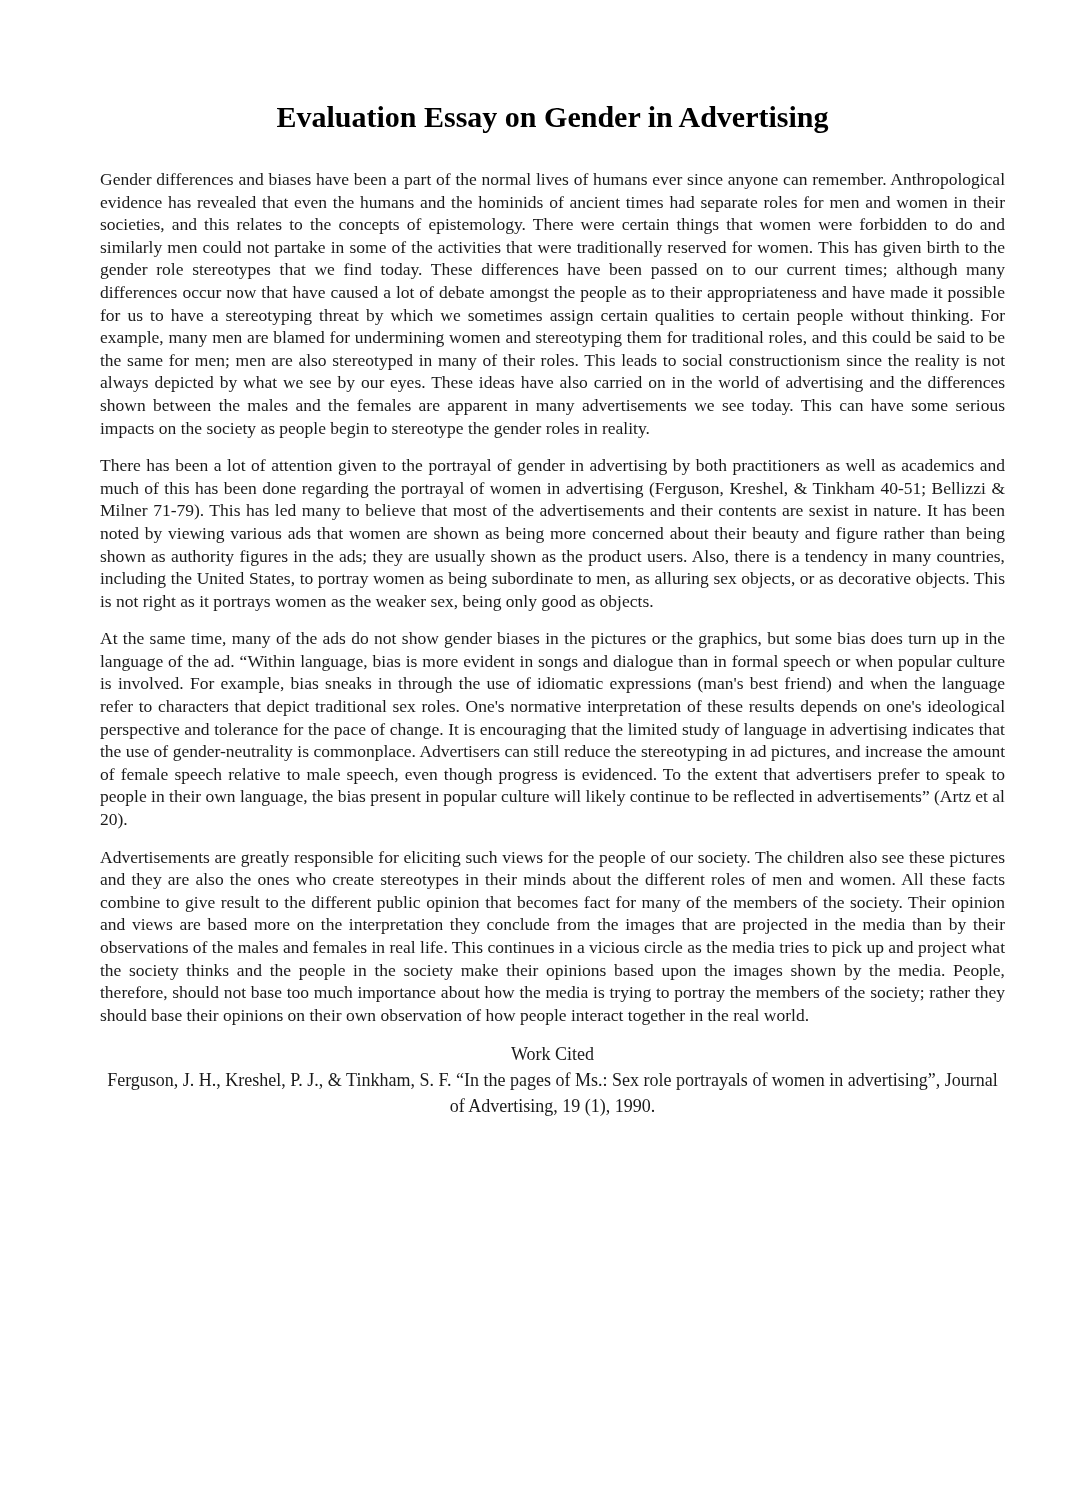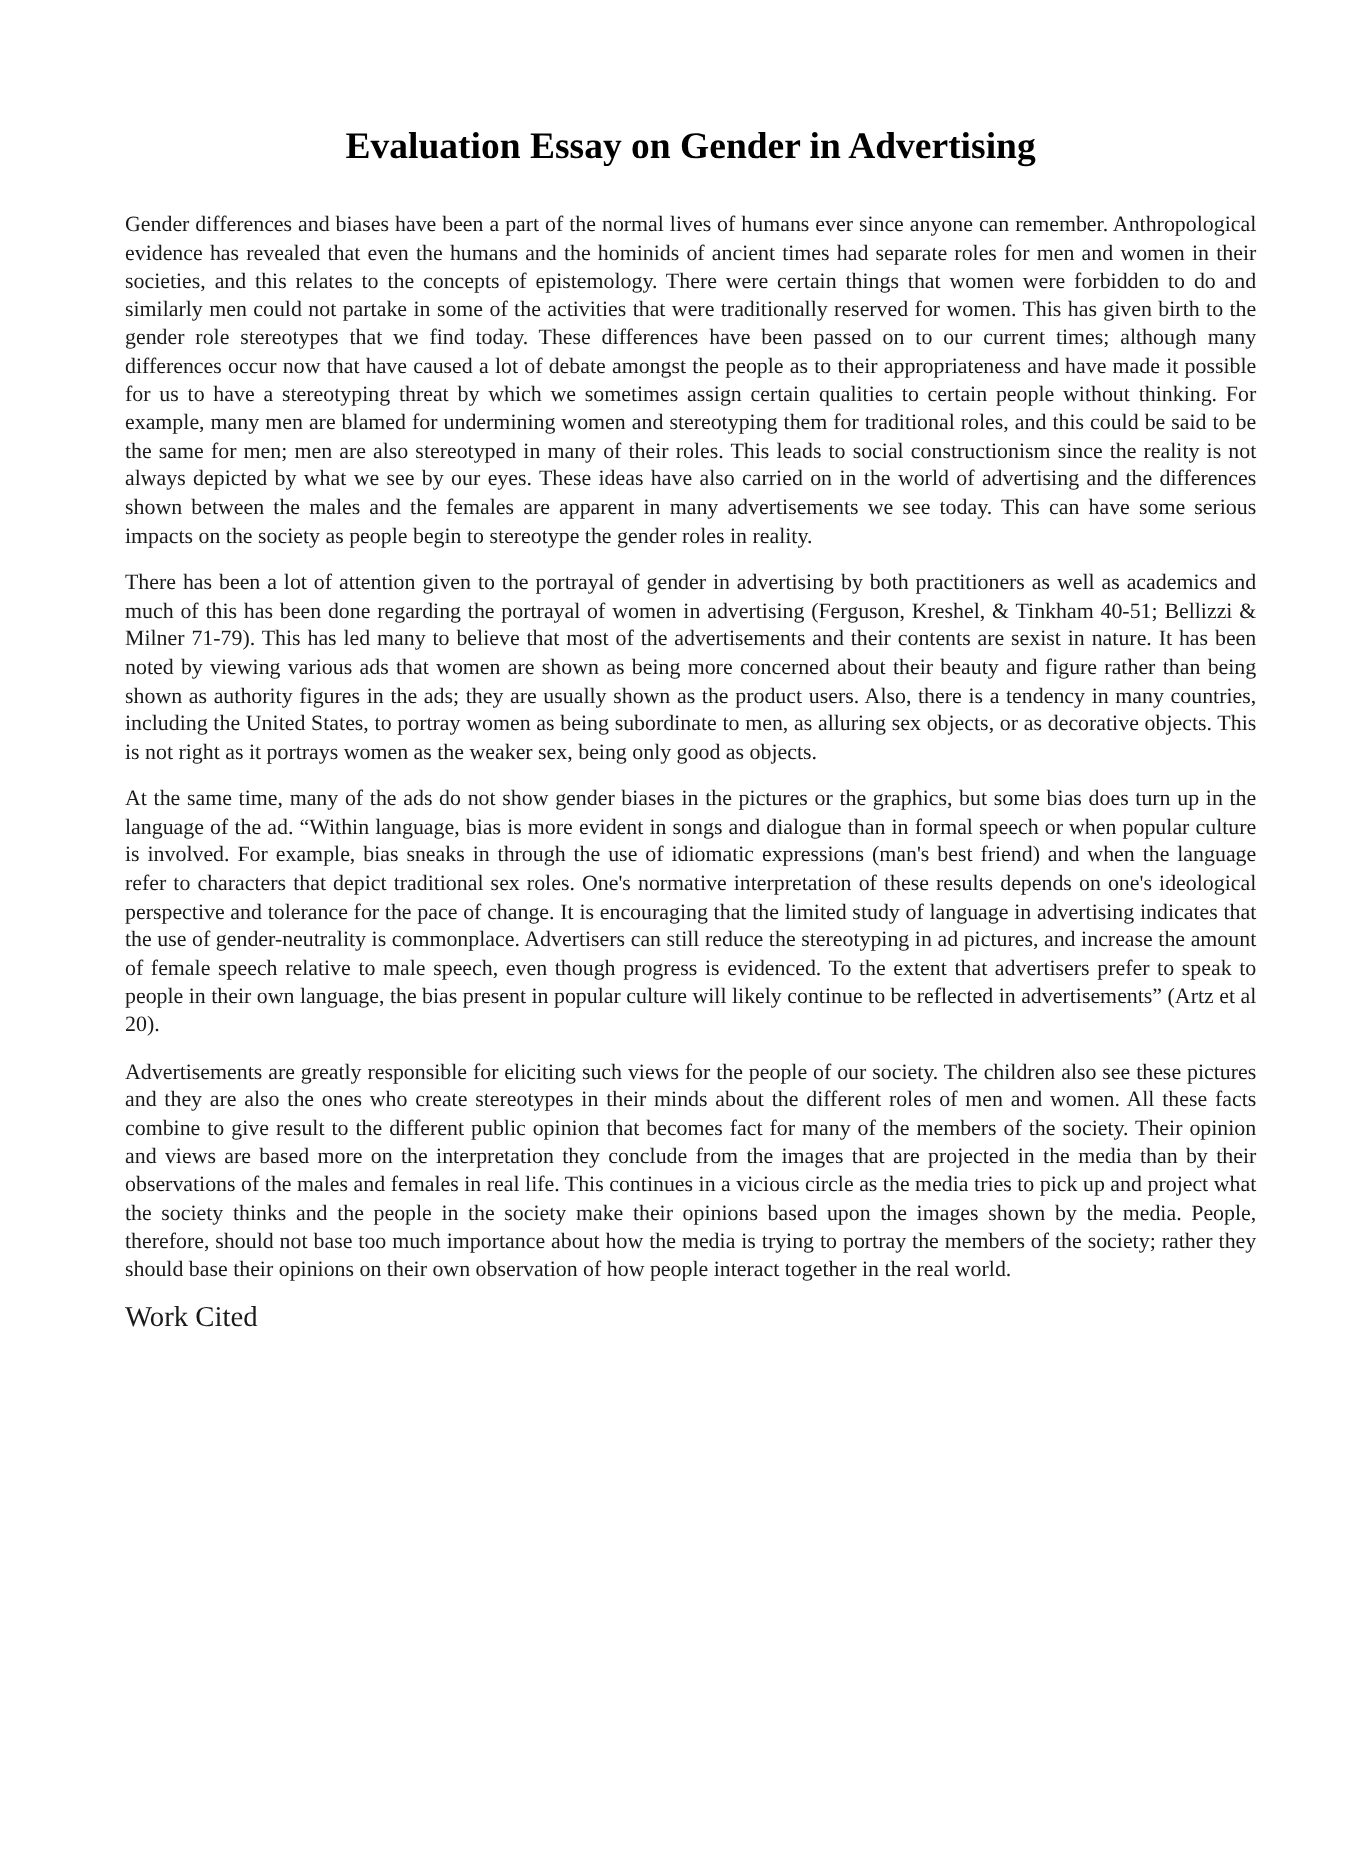--- a/index.html
+++ b/index.html
@@ -25,24 +25,24 @@
     margin: 0 0 34px 0;
     color: #000000;
   }
   .body-para {
     font-size: 17.5px;
     line-height: 22.6px;
     text-align: justify;
     margin: 0 0 15px 0;
   }
   .references {
-    font-size: 23px;
+    font-size: 18px;
     line-height: 26px;
     margin-top: 14px;
-    text-align: left;
+    text-align: center;
   }
   .references .ref-heading,
   .references .ref-entry {
     margin: 0;
   }
 </style>
 </head>
 <body>
 
 <div class="page">
@@ -52,15 +52,16 @@
   <p class="body-para">Gender differences and biases have been a part of the normal lives of humans ever since anyone can remember. Anthropological evidence has revealed that even the humans and the hominids of ancient times had separate roles for men and women in their societies, and this relates to the concepts of epistemology. There were certain things that women were forbidden to do and similarly men could not partake in some of the activities that were traditionally reserved for women. This has given birth to the gender role stereotypes that we find today. These differences have been passed on to our current times; although many differences occur now that have caused a lot of debate amongst the people as to their appropriateness and have made it possible for us to have a stereotyping threat by which we sometimes assign certain qualities to certain people without thinking. For example, many men are blamed for undermining women and stereotyping them for traditional roles, and this could be said to be the same for men; men are also stereotyped in many of their roles. This leads to social constructionism since the reality is not always depicted by what we see by our eyes. These ideas have also carried on in the world of advertising and the differences shown between the males and the females are apparent in many advertisements we see today. This can have some serious impacts on the society as people begin to stereotype the gender roles in reality.</p>
 
   <p class="body-para">There has been a lot of attention given to the portrayal of gender in advertising by both practitioners as well as academics and much of this has been done regarding the portrayal of women in advertising (Ferguson, Kreshel, &amp; Tinkham 40-51; Bellizzi &amp; Milner 71-79). This has led many to believe that most of the advertisements and their contents are sexist in nature. It has been noted by viewing various ads that women are shown as being more concerned about their beauty and figure rather than being shown as authority figures in the ads; they are usually shown as the product users. Also, there is a tendency in many countries, including the United States, to portray women as being subordinate to men, as alluring sex objects, or as decorative objects. This is not right as it portrays women as the weaker sex, being only good as objects.</p>
 
   <p class="body-para">At the same time, many of the ads do not show gender biases in the pictures or the graphics, but some bias does turn up in the language of the ad. “Within language, bias is more evident in songs and dialogue than in formal speech or when popular culture is involved. For example, bias sneaks in through the use of idiomatic expressions (man's best friend) and when the language refer to characters that depict traditional sex roles. One's normative interpretation of these results depends on one's ideological perspective and tolerance for the pace of change. It is encouraging that the limited study of language in advertising indicates that the use of gender-neutrality is commonplace. Advertisers can still reduce the stereotyping in ad pictures, and increase the amount of female speech relative to male speech, even though progress is evidenced. To the extent that advertisers prefer to speak to people in their own language, the bias present in popular culture will likely continue to be reflected in advertisements” (Artz et al 20).</p>
 
   <p class="body-para">Advertisements are greatly responsible for eliciting such views for the people of our society. The children also see these pictures and they are also the ones who create stereotypes in their minds about the different roles of men and women. All these facts combine to give result to the different public opinion that becomes fact for many of the members of the society. Their opinion and views are based more on the interpretation they conclude from the images that are projected in the media than by their observations of the males and females in real life. This continues in a vicious circle as the media tries to pick up and project what the society thinks and the people in the society make their opinions based upon the images shown by the media. People, therefore, should not base too much importance about how the media is trying to portray the members of the society; rather they should base their opinions on their own observation of how people interact together in the real world.</p>
 
   <div class="references">
     <p class="ref-heading">Work Cited</p>
+    <p class="ref-entry">Ferguson, J. H., Kreshel, P. J., &amp; Tinkham, S. F. “In the pages of Ms.: Sex role portrayals of women in advertising”, Journal of Advertising, 19 (1), 1990.</p>
   </div>
 
 </div>
 
 </body></html>

